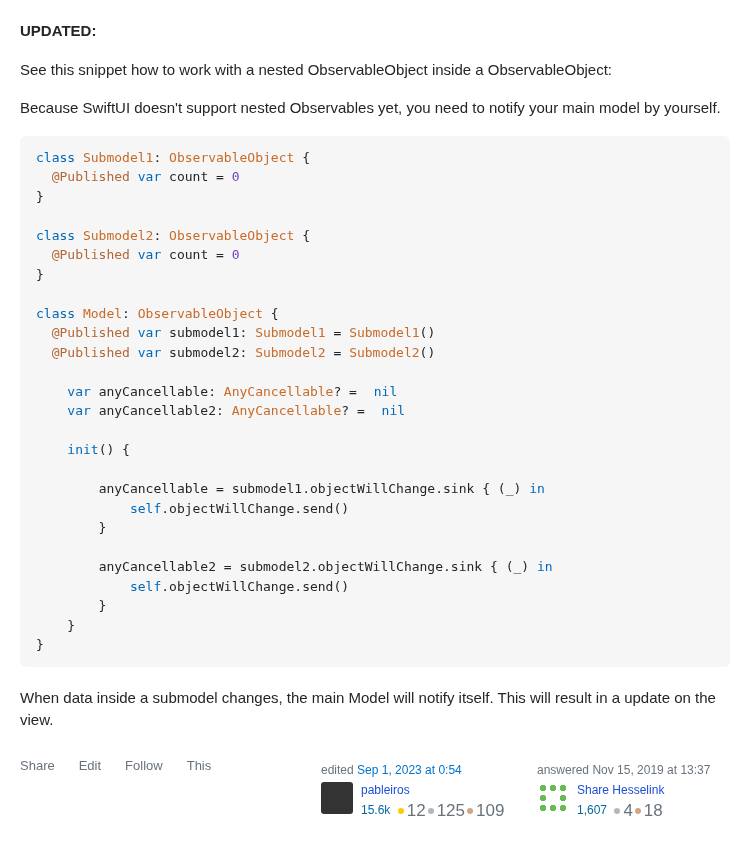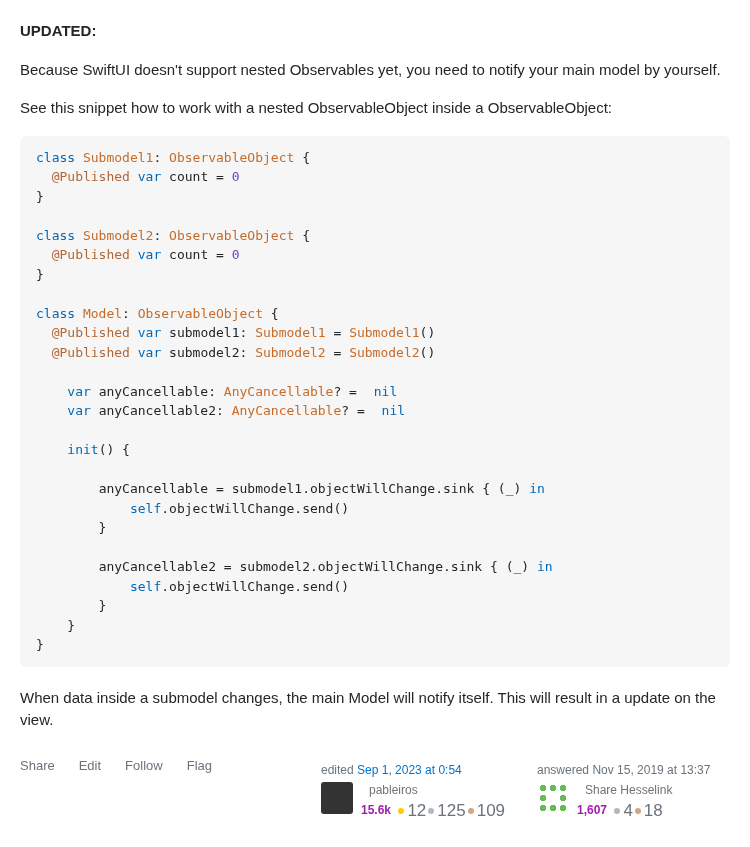--- a/index.html
+++ b/index.html
@@ -74,36 +74,36 @@
       radial-gradient(circle at 6px 6px, #6b5 0 3px, transparent 3px),
       radial-gradient(circle at 16px 6px, #6b5 0 3px, transparent 3px),
       radial-gradient(circle at 26px 6px, #6b5 0 3px, transparent 3px),
       radial-gradient(circle at 6px 16px, #6b5 0 3px, transparent 3px),
       radial-gradient(circle at 26px 16px, #6b5 0 3px, transparent 3px),
       radial-gradient(circle at 6px 26px, #6b5 0 3px, transparent 3px),
       radial-gradient(circle at 16px 26px, #6b5 0 3px, transparent 3px),
       radial-gradient(circle at 26px 26px, #6b5 0 3px, transparent 3px),
       #fff;
   }
-  .user-details .name { color: #737373; text-decoration: none; margin-left: 8px; }
-  .user-details .rep { color: #a21caf; font-weight: 700; }
+  .user-details .name { color: #1d4ed8; text-decoration: none; }
+  .user-details .rep { color: #0369a1; font-weight: 400; }
   .badges { display: inline-flex; gap: 2px; align-items: center; margin-left: 4px; }
   .badge { display: inline-flex; align-items: center; gap: 3px; color: #6a737c; font-weight: 400; font-size: 17px;}
   .dot { width: 6px; height: 6px; border-radius: 50%; display: inline-block; }
   .dot.gold { background: #ffcc01; }
   .dot.silver { background: #b4b8bc; }
   .dot.bronze { background: #d1a684; }
 </style>
 </head>
 <body>
 
 <div class="answer-body">
   <p><strong>UPDATED:</strong></p>
+  <p>See this snippet how to work with a nested ObservableObject inside a ObservableObject:</p>
   <p>Because SwiftUI doesn't support nested Observables yet, you need to notify your main model by yourself.</p>
-  <p>See this snippet how to work with a nested ObservableObject inside a ObservableObject:</p>
 
   <pre class="code"><span class="tok-kw">class</span> <span class="tok-type">Submodel1</span>: <span class="tok-type">ObservableObject</span> {
   <span class="tok-attr">@Published</span> <span class="tok-kw">var</span> <span>count</span> = <span class="tok-num">0</span>
 }
 
 <span class="tok-kw">class</span> <span class="tok-type">Submodel2</span>: <span class="tok-type">ObservableObject</span> {
   <span class="tok-attr">@Published</span> <span class="tok-kw">var</span> <span>count</span> = <span class="tok-num">0</span>
 }
 
 <span class="tok-kw">class</span> <span class="tok-type">Model</span>: <span class="tok-type">ObservableObject</span> {
@@ -126,21 +126,21 @@
 }</pre>
 
   <p>When data inside a submodel changes, the main Model will notify itself. This will result in a update on the view.</p>
 </div>
 
 <div class="post-menu">
   <div class="post-actions">
     <span>Share</span>
     <span>Edit</span>
     <span>Follow</span>
-    <span>Flag</span>
+    <span>This</span>
   </div>
 
   <div class="user-cards">
 
     <div class="user-card">
       <div class="action-time">
         <span>edited </span><a href="#">Sep 1, 2023 at 0:54</a>
       </div>
       <div class="user-row">
         <div class="avatar"></div>

